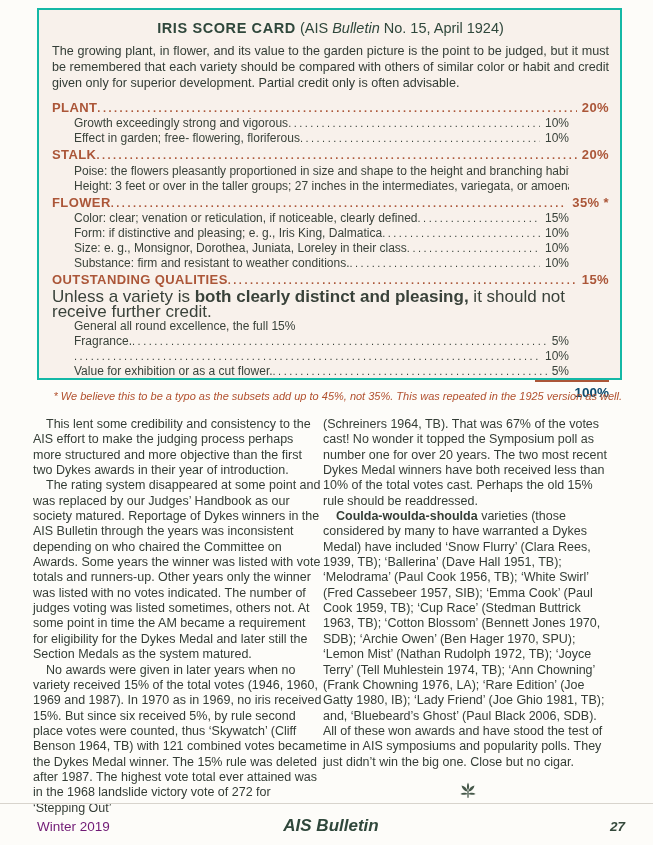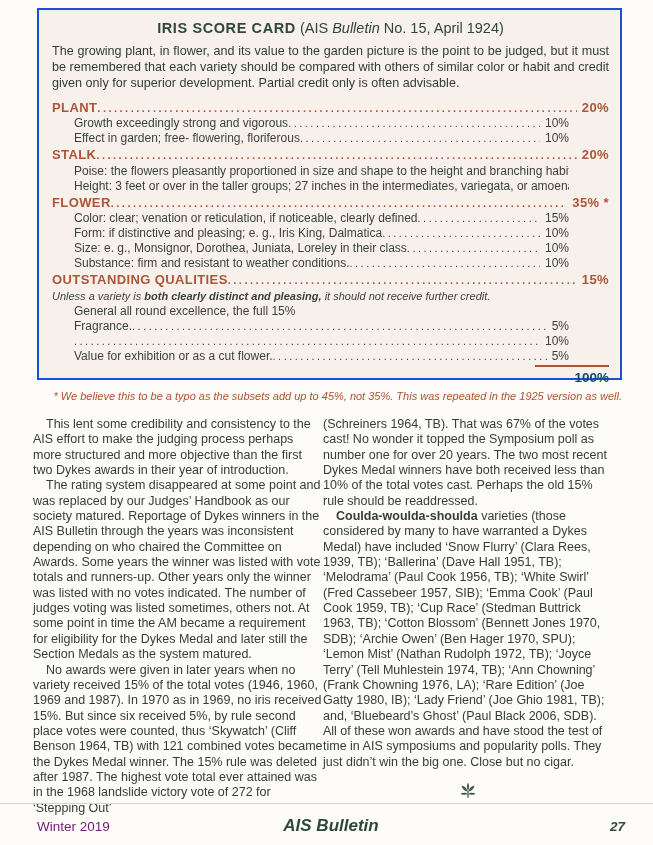--- a/index.html
+++ b/index.html
@@ -6,36 +6,36 @@
   html,body { background:#fff; }
   .page {
     position:relative; width:653px; height:845px; margin:0 auto;
     background:#fdfcf9; overflow:hidden;
     font-family:"Liberation Sans", sans-serif;
   }
 
   
   .scorecard {
     position:absolute; left:37px; top:8px; width:585px; height:372px;
-    border:2px solid #1d4ed8; background:#f8f1eb;
+    border:2px solid #14b8a6; background:#f8f1eb;
     padding:10px 11px 6px 13px;
   }
   .sc-title { text-align:center; font-size:14.5px; color:#2f473b; font-weight:normal; margin-bottom:7px; }
   .sc-title .t-bold { font-weight:bold; letter-spacing:0.6px; }
   .sc-intro {
     font-size:12.6px; line-height:16px; color:#333d36;
     text-align:justify; margin-bottom:9px;
   }
   .sc-row { display:flex; align-items:baseline; white-space:nowrap; overflow:hidden; }
   .sc-section {
     color:#ab5638; font-weight:bold; font-size:13px; line-height:15.4px;
     letter-spacing:0.4px; margin-top:1px;
   }
   .sc-item { color:#39423a; font-size:12px; line-height:15px; padding-left:22px; margin-right:40px; }
-  .sc-note { font-style:italic; color:#39423a; font-size:11px; line-height:15px; }
+  .sc-note { color:#39423a; font-size:17px; line-height:15px; }
   .sc-note b { font-weight:bold; }
   .dots { flex:1 1 auto; overflow:hidden; letter-spacing:2.5px; font-size:11px; }
   .pct { margin-left:5px; flex:0 0 auto; }
   .sc-total-line { border-top:2px solid #ab5638; width:74px; margin:1px 0 0 auto; }
   .sc-total { text-align:right; color:#0c4a6e; font-weight:bold; font-size:13.5px; margin-top:3px; }
 
   
   .footnote {
     position:absolute; left:37px; top:390px; width:585px;
     text-align:right; font-style:italic; font-size:11px; color:#b1502e;

